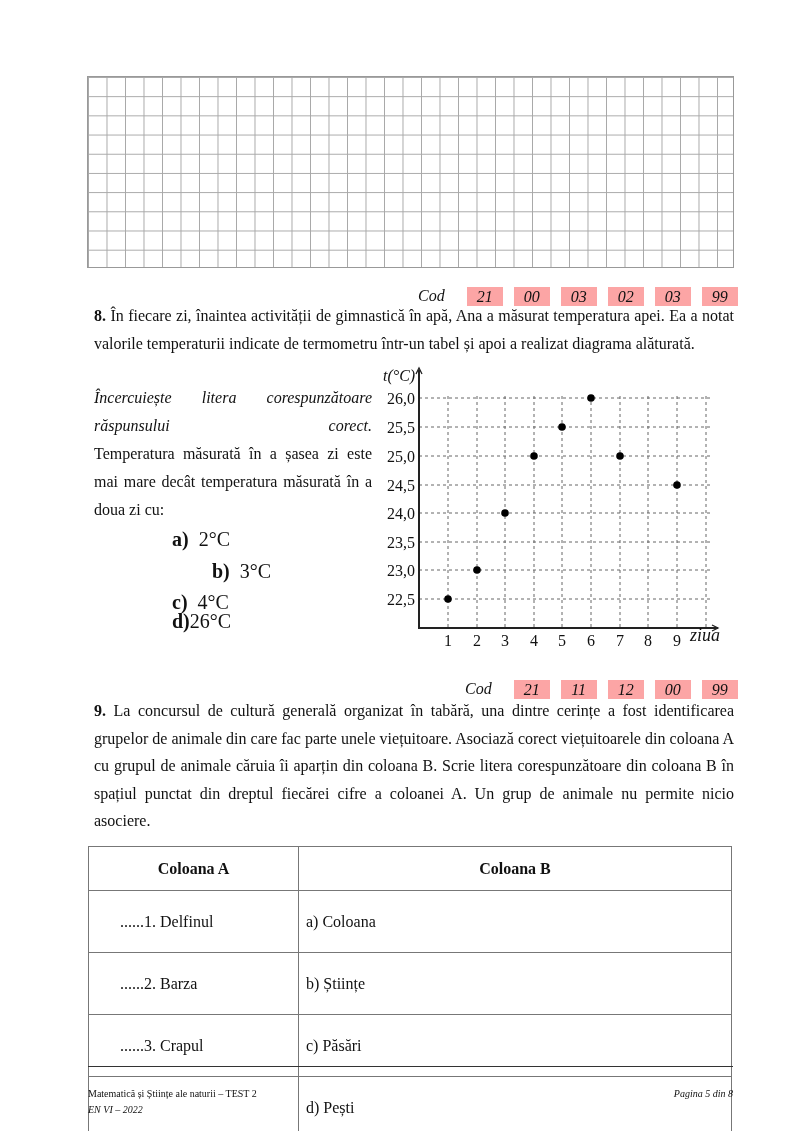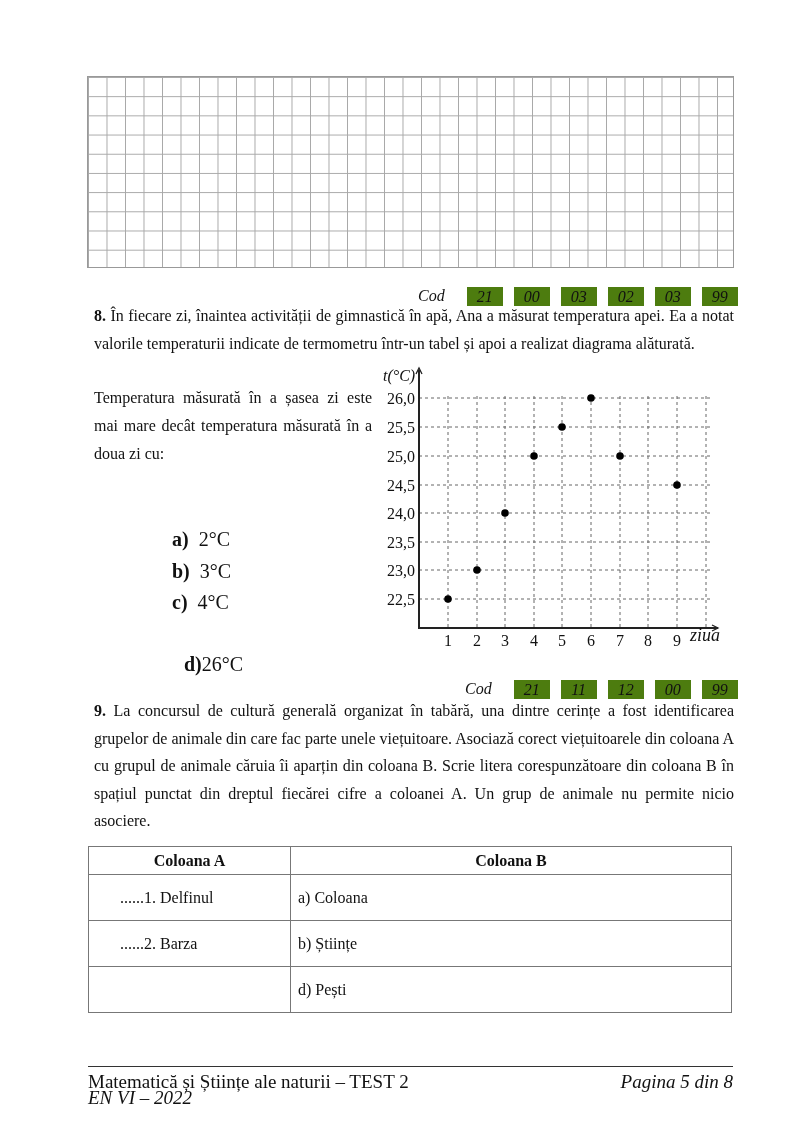--- a/index.html
+++ b/index.html
@@ -3,33 +3,33 @@
 <meta charset="utf-8">
 <style>
   html,body{margin:0;padding:0;background:#fff;}
   body{width:800px;height:1131px;position:relative;font-family:"Liberation Serif",serif;color:#111;overflow:hidden;}
   .abs{position:absolute;}
   .grid{position:absolute;left:87px;top:76px;width:647px;height:192px;border:1px solid #999;
     background-image:linear-gradient(to right,#a8a8a8 1px,transparent 1px),linear-gradient(to bottom,#a8a8a8 1px,transparent 1px);
     background-size:18.5px 19.2px;box-sizing:border-box;}
   .codebar{position:absolute;display:flex;align-items:flex-start;font-style:italic;font-size:16px;}
   .codebar .lbl{margin-right:22px;}
-  .codebox{background:#4d7c0f;width:36px;height:19px;line-height:19px;text-align:center;margin-right:11px;}
+  .codebox{background:#fca5a5;width:36px;height:19px;line-height:19px;text-align:center;margin-right:11px;}
   .para{position:absolute;left:94px;width:640px;font-size:16px;line-height:27.5px;text-align:justify;}
   .para b{font-weight:bold;}
   .left-col{position:absolute;left:94px;top:384px;width:278px;font-size:16px;line-height:28px;}
   .just{text-align:justify;text-align-last:justify;}
   .opt{position:absolute;left:172px;font-size:20px;}
   .opt b{font-weight:bold;}
   table.match{position:absolute;left:88px;top:846px;width:644px;border-collapse:collapse;font-size:16px;}
-  table.match td,table.match th{border:1px solid #777;height:45px;padding:0;}
+  table.match td,table.match th{border:1px solid #777;height:45px;padding:8px;}
   table.match th{height:27px;font-weight:bold;}
   table.match td.a{padding-left:31px;width:170px;}
   table.match td.b{padding-left:7px;}
-  .footer{position:absolute;left:88px;top:1066px;width:645px;border-top:1px solid #333;font-size:19px;line-height:16px;padding-top:7px;}
+  .footer{position:absolute;left:88px;top:1066px;width:645px;border-top:1px solid #333;font-size:10px;line-height:16px;padding-top:19px;}
 </style>
 </head>
 <body>
 
 <div class="grid"></div>
 
 <div class="codebar" style="left:418px;top:287px;">
   <span class="lbl">Cod</span>
   <span class="codebox">21</span>
   <span class="codebox">00</span>
@@ -38,27 +38,28 @@
   <span class="codebox">03</span>
   <span class="codebox" style="margin-right:0">99</span>
 </div>
 
 <div class="para" style="top:302px;">
   <b>8.</b>
   <span>În fiecare zi, înaintea activității de gimnastică în apă, Ana a măsurat temperatura apei. Ea a notat valorile temperaturii indicate de termometru într-un tabel și apoi a realizat diagrama alăturată.</span>
 </div>
 
 <div class="left-col">
+  <div class="just" style="font-style:italic;">Încercuiește litera corespunzătoare răspunsului corect.</div>
   <div class="just" style="text-align-last:left;">Temperatura măsurată în a șasea zi este mai mare decât temperatura măsurată în a doua zi cu:</div>
 </div>
 
 <div class="opt" style="top:528px;"><b>a)</b>&nbsp; <span>2°C</span></div>
-<div class="opt" style="top:560px;"><b>b)</b>&nbsp; <span>3°C</span></div>
+<div class="opt" style="top:560px;margin-left:40px;"><b>b)</b>&nbsp; <span>3°C</span></div>
 <div class="opt" style="top:591px;"><b>c)</b>&nbsp; <span>4°C</span></div>
-<div class="opt" style="top:653px;margin-left:12px;"><b>d)</b><span>26°C</span></div>
+<div class="opt" style="top:610px;"><b>d)</b><span>26°C</span></div>
 
 <svg class="abs" style="left:0;top:0;" width="800" height="660">
   <g stroke="#666" stroke-width="1" stroke-dasharray="3,3" fill="none">
     <line x1="419" y1="398" x2="710" y2="398"></line>
     <line x1="419" y1="427" x2="710" y2="427"></line>
     <line x1="419" y1="456" x2="710" y2="456"></line>
     <line x1="419" y1="485" x2="710" y2="485"></line>
     <line x1="419" y1="513" x2="710" y2="513"></line>
     <line x1="419" y1="542" x2="710" y2="542"></line>
     <line x1="419" y1="570" x2="710" y2="570"></line>
@@ -137,20 +138,24 @@
   </tr>
   <tr>
     <td class="a">......1. Delfinul</td>
     <td class="b">a) Coloana</td>
   </tr>
   <tr>
     <td class="a">......2. Barza</td>
     <td class="b">b) Științe</td>
   </tr>
   <tr>
+    <td class="a">......3. Crapul</td>
+    <td class="b">c) Păsări</td>
+  </tr>
+  <tr>
     <td class="a"></td>
     <td class="b">d) Pești</td>
   </tr>
 </tbody>
   </table>
 
 <div class="footer">
   <div style="display:flex;justify-content:space-between;">
     <span>Matematică și Științe ale naturii – TEST 2</span>
     <span style="font-style:italic;">Pagina 5 din 8</span>

